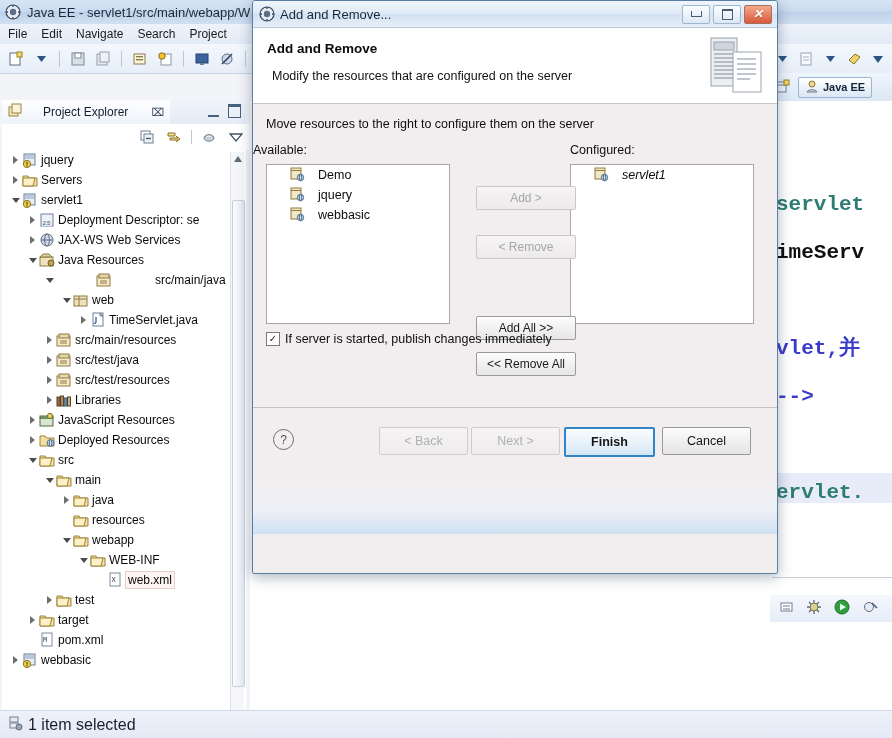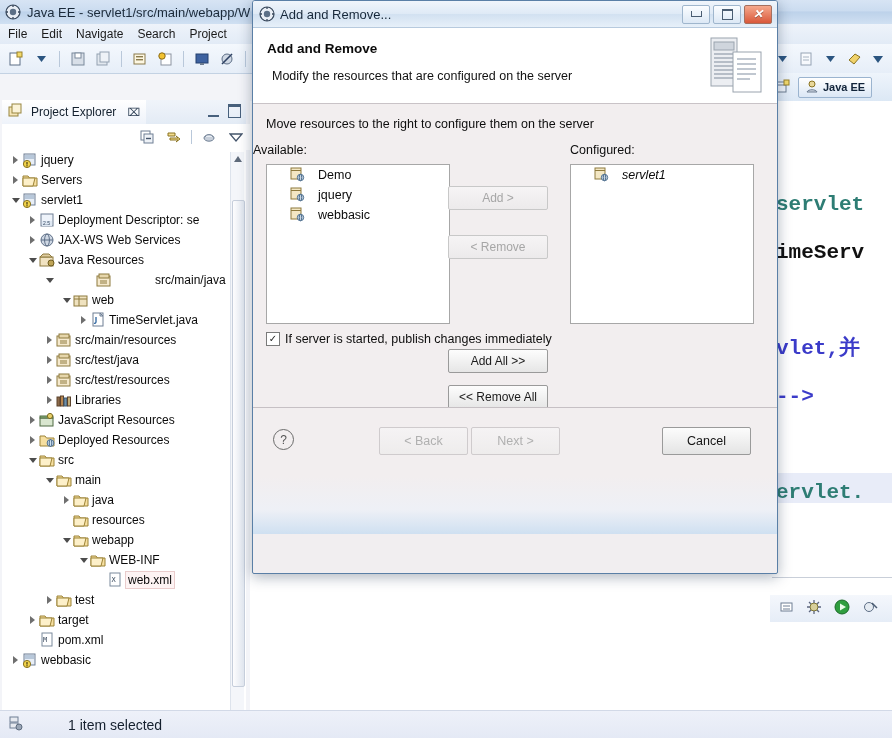--- a/index.html
+++ b/index.html
@@ -61,21 +61,21 @@
   .view-left{
     position:absolute;left:2px;top:100px;width:244px;height:610px;
     background:#ffffff;
   }
   .view-tabrow{
     position:absolute;left:0;top:0;width:244px;height:24px;
     background:linear-gradient(to bottom,#f0f4fa,#e3ebf5);
     display:flex;align-items:center;
   }
   .view-tab{
-    display:flex;align-items:center;gap:8px;height:24px;padding:0 6px;
+    display:flex;align-items:center;gap:20px;height:24px;padding:0 6px;
     background:linear-gradient(to bottom,#ffffff,#eef3fa);
     font-size:12px;color:#13202e;
   }
   .view-tab .close-x{font-size:11px;color:#2b3d52;margin-left:3px;}
   .view-tabrow-btns{position:absolute;right:5px;top:4px;display:flex;gap:9px;align-items:center;}
   .mini-min{width:11px;height:9px;border-bottom:2px solid #47607c;}
   .mini-max{width:11px;height:10px;border:1.6px solid #47607c;border-top-width:3px;}
 
   .view-toolbar{
     position:absolute;left:0;top:24px;width:244px;height:26px;
@@ -99,21 +99,21 @@
   .vscroll{
     position:absolute;right:2px;top:52px;width:13px;height:630px;background:#f4f6fa;border-left:1px solid #dde3ec;
   }
   .vscroll .thumb{position:absolute;left:1px;top:48px;width:11px;height:485px;background:linear-gradient(to right,#fdfdfe,#dfe5ee);border:1px solid #c6cedb;border-radius:2px;}
   .vscroll .arw{position:absolute;left:0;width:13px;height:13px;display:flex;align-items:center;justify-content:center;}
   .statusbar{
     position:absolute;left:0;top:710px;width:892px;height:28px;
     background:linear-gradient(to bottom,#eef1f9,#e4e9f5);
     border-top:1px solid #d2d9e7;display:flex;align-items:center;gap:5px;padding-left:8px;
   }
-  .statusbar .txt{font-size:14px;color:#15202e;margin-left:40px;}
+  .statusbar .txt{font-size:16px;color:#15202e;}
 
   
   .editor-area{
     position:absolute;left:250px;top:101px;right:0;bottom:28px;background:#ffffff;
   }
   .code{
     position:absolute;left:526px;top:80px;white-space:pre;
     font-family:"Liberation Mono", monospace;font-size:21px;font-weight:bold;line-height:48px;
   }
   .c-teal{color:#2e7d74;}
@@ -164,21 +164,21 @@
   .dlg-body .intro{position:absolute;left:13px;top:13px;font-size:12.5px;color:#0e0e0e;}
   .lbl-avail{position:absolute;left:0;top:39px;font-size:12.5px;color:#0e0e0e;}
   .lbl-conf{position:absolute;left:317px;top:39px;font-size:12.5px;color:#0e0e0e;}
   .listbox{
     position:absolute;top:60px;width:182px;height:158px;background:#fff;border:1px solid #a7a7a7;overflow:hidden;
   }
   .listbox.left{left:13px;}
   .listbox.right{left:317px;}
   .litem{height:20px;display:flex;align-items:center;padding-left:22px;font-size:12.5px;color:#0b0b0b;gap:13px;}
   .litem.italic{font-style:italic;}
-  .mid-col{position:absolute;left:195px;top:60px;width:100px;}
+  .mid-col{position:absolute;left:223px;top:60px;width:100px;}
   .mbtn{
     width:98px;height:22px;margin-bottom:0;display:flex;align-items:center;justify-content:center;
     font-size:12px;border:1px solid #9a9a9a;border-radius:2px;
     background:linear-gradient(to bottom,#fdfdfd,#e6e6e6);color:#1b1b1b;
   }
   .mbtn.disabled{color:#a6a6a6;border-color:#c8c8c8;background:linear-gradient(to bottom,#f6f4f5,#eceaeb);}
   .chkrow{position:absolute;left:13px;top:228px;display:flex;align-items:center;gap:5px;}
   .chk{width:12px;height:12px;border:1px solid #7a7a7a;background:#fff;display:flex;align-items:center;justify-content:center;}
   .chk span{font-size:10px;color:#1d1d1d;line-height:1;}
   .chkrow .lab{font-size:12.5px;color:#0e0e0e;}
@@ -873,35 +873,36 @@
                 <circle cx="11.5" cy="11.5" r="3.2" fill="#c9d6e3" stroke="#4d6e8e"></circle>
                 <ellipse cx="11.5" cy="11.5" rx="1.2" ry="3.2" fill="none" stroke="#4d6e8e"></ellipse>
               </svg></span>
             <span>servlet1</span>
           </div>
         </div>
 
       <div class="mid-col">
         <div class="mbtn disabled" style="margin-top:22px">Add &gt;</div>
         <div class="mbtn disabled" style="margin-top:25px">&lt; Remove</div>
-        <div class="mbtn" style="margin-top:90px">Add All &gt;&gt;</div>
+        <div class="mbtn" style="margin-top:57px">Add All &gt;&gt;</div>
         <div class="mbtn" style="margin-top:12px">&lt;&lt; Remove All</div>
       </div>
 
       <div class="chkrow">
         <span class="chk">
           <span>✓</span>
         </span>
         <span class="lab">If server is started, publish changes immediately</span>
       </div>
 
       <div class="dlg-sep"></div>
       <div class="dlg-bottomstrip"></div>
 
       <div class="dlg-foot">
         <span class="help-q">?</span>
         <span class="fbtn disabled" style="left:126px">&lt; Back</span>
         <span class="fbtn disabled" style="left:218px">Next &gt;</span>
+        <span class="fbtn default" style="left:311px">Finish</span>
         <span class="fbtn" style="left:409px">Cancel</span>
       </div>
     </div>
   </div>
 </div>
 
 </body></html>

